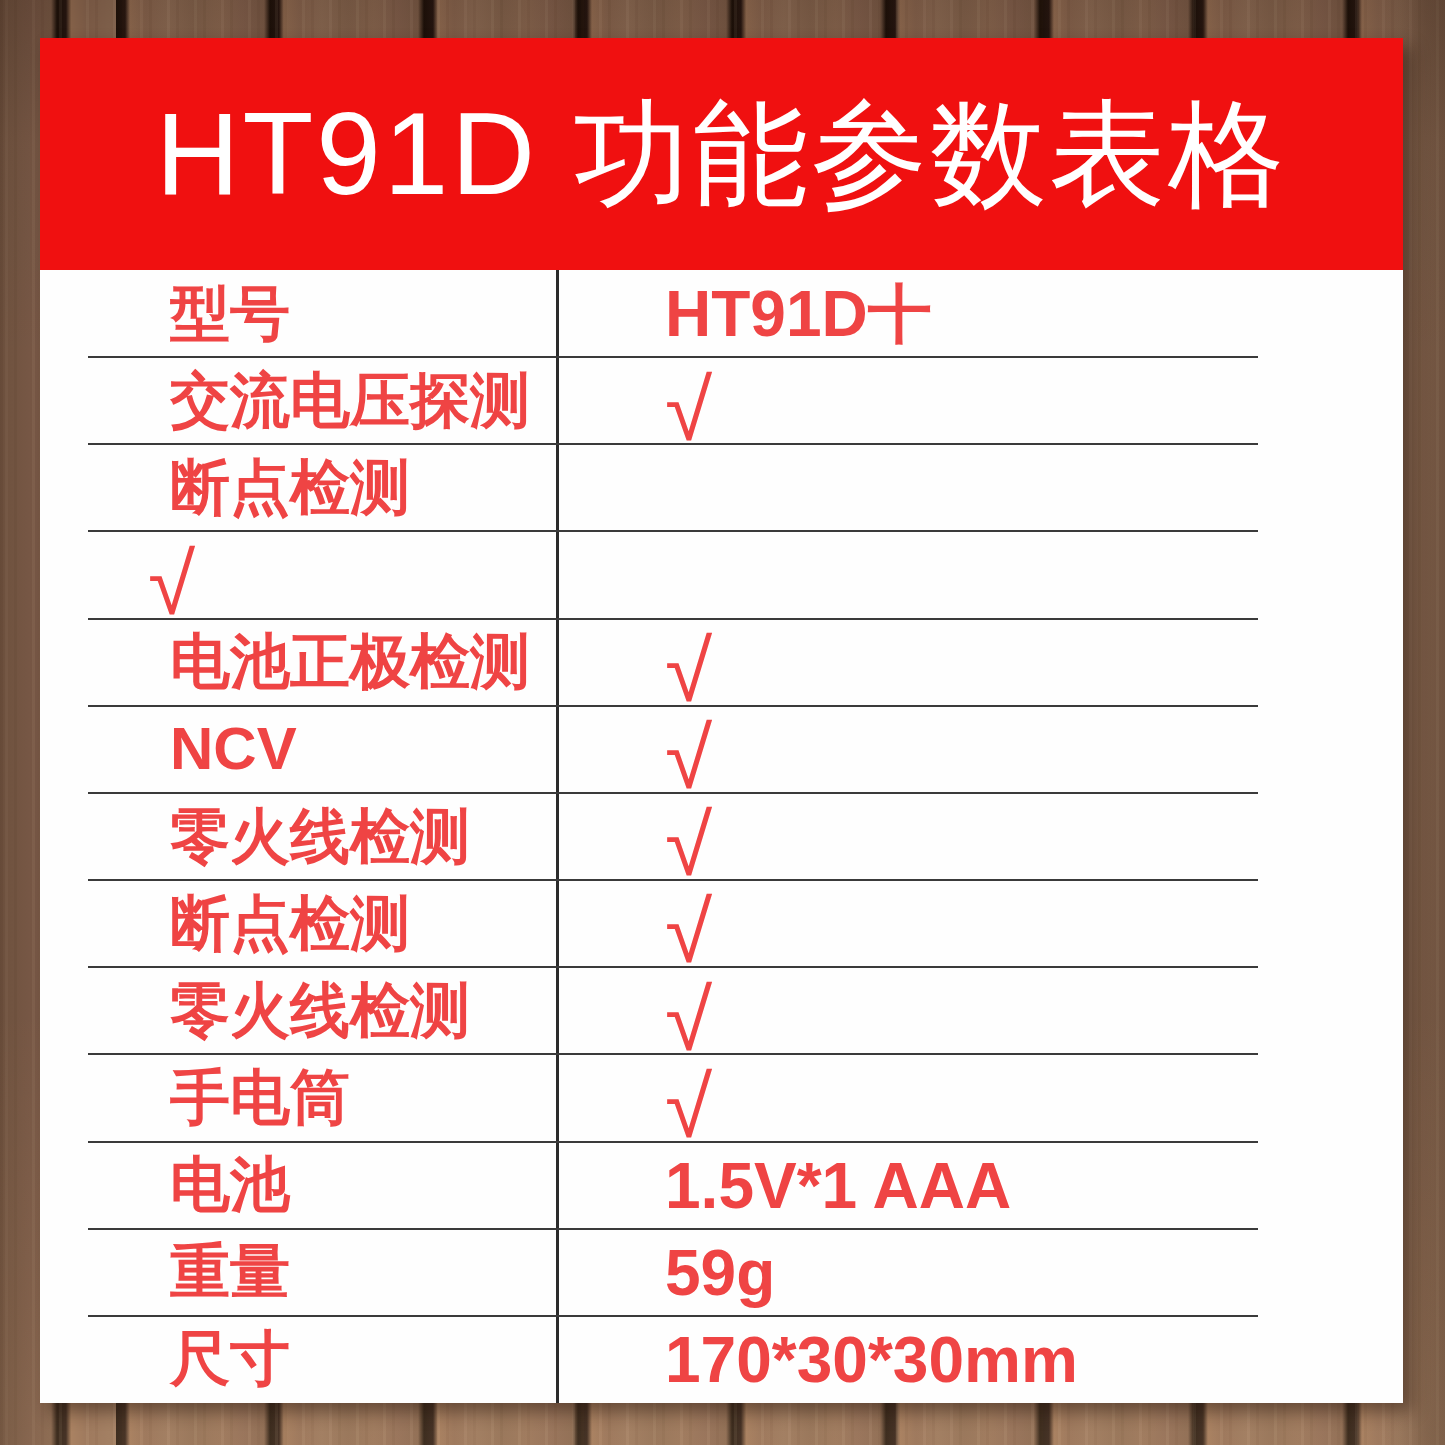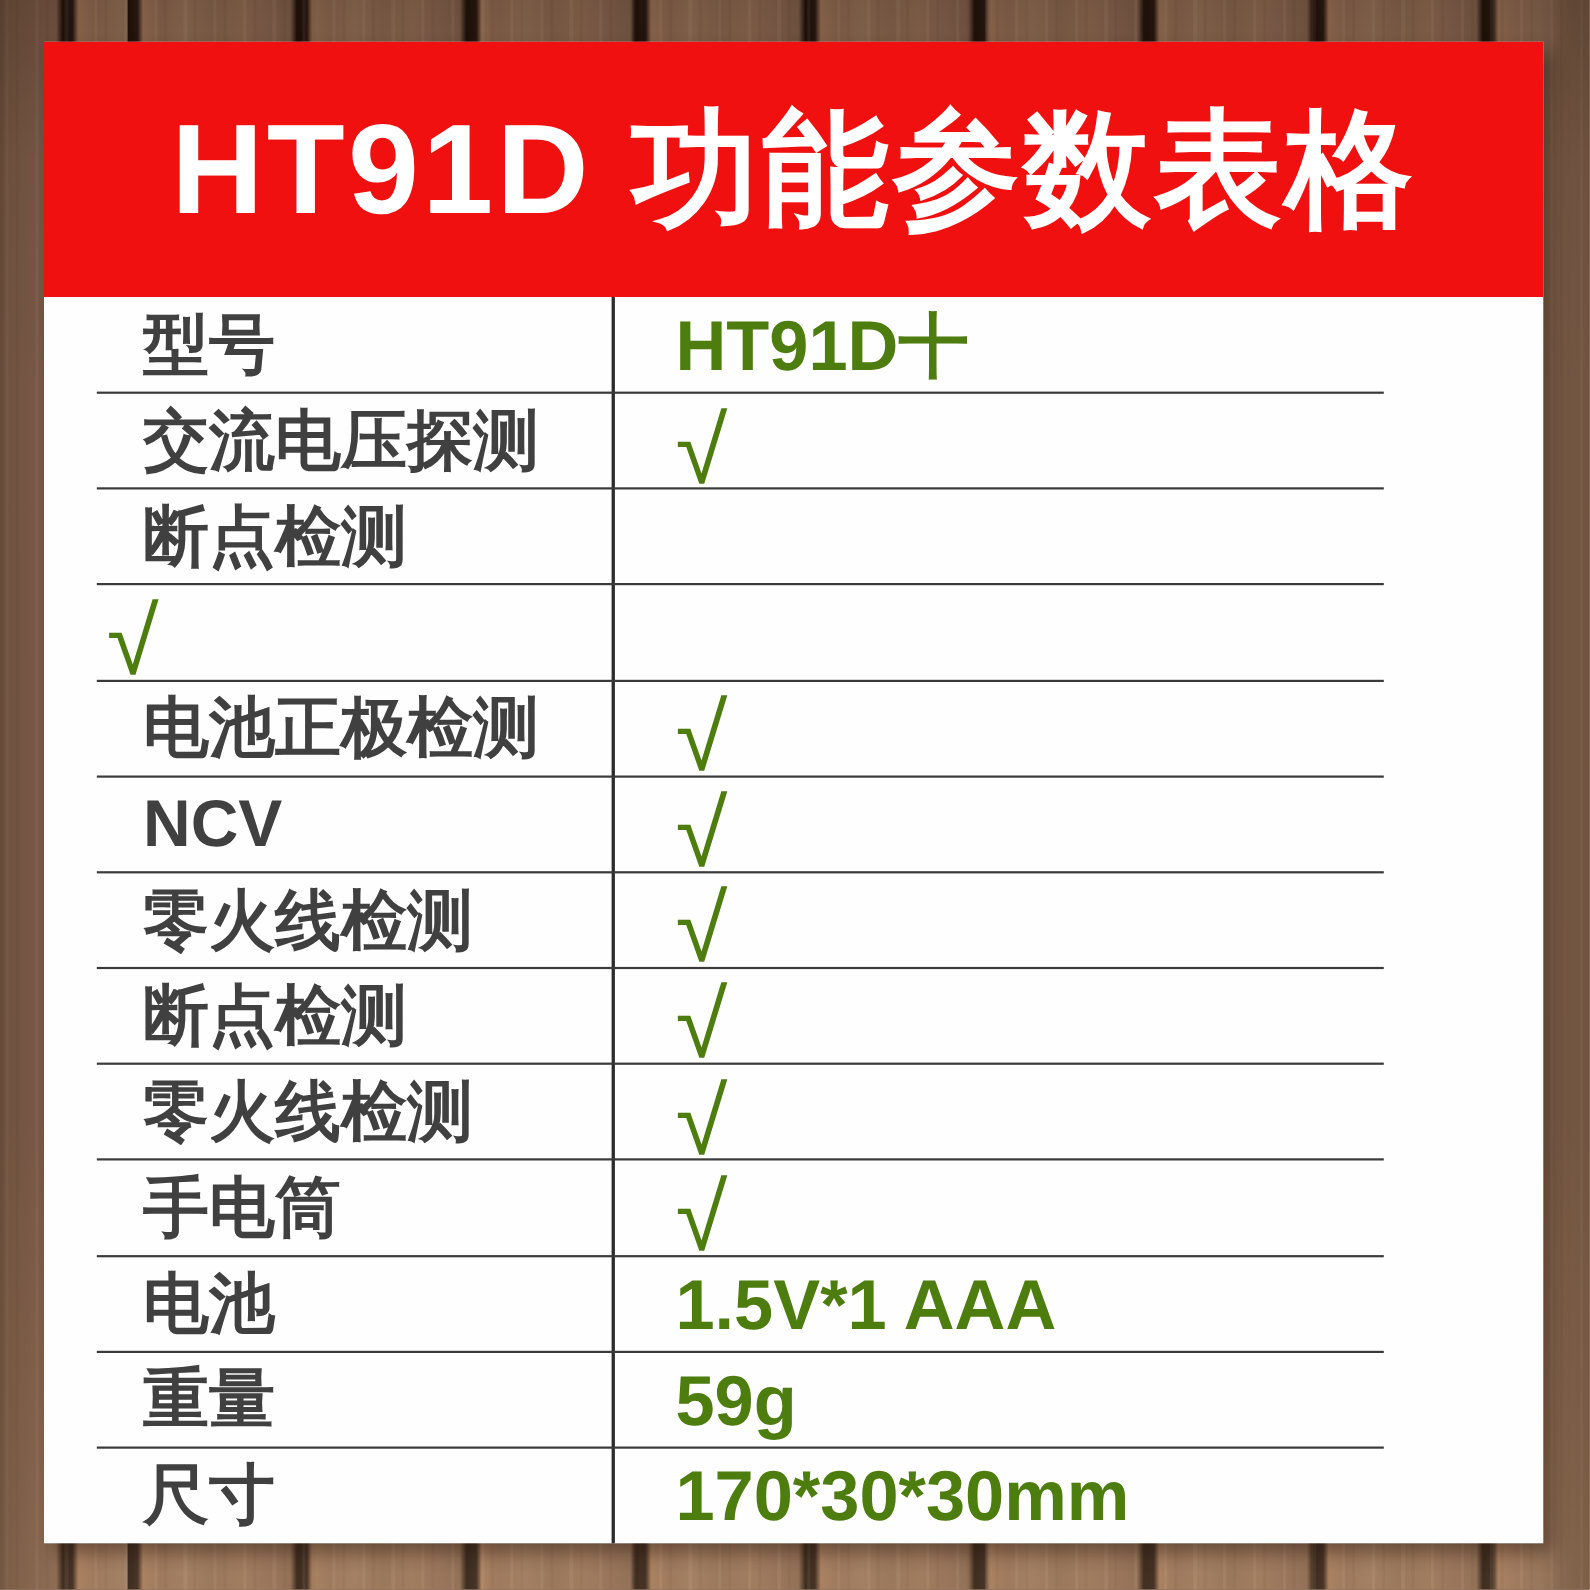--- a/index.html
+++ b/index.html
@@ -35,21 +35,21 @@
     left: 0; top: 0; right: 0;
     height: 232px;
     background: #f01010;
     display: flex;
     align-items: center;
     justify-content: center;
   }
   .banner .title {
     color: #ffffff;
     font-size: 116px;
-    font-weight: bold;
+    font-weight: normal;
     letter-spacing: 3px;
     white-space: pre;
     line-height: 1;
   }
   .spec-table {
     position: absolute;
     left: 0; right: 0;
     top: 232px; bottom: 0;
     display: flex;
     flex-direction: column;
@@ -77,32 +77,33 @@
     height: 2px;
     background: #3a3a3a;
   }
   .cell { overflow: visible; }
   .label {
     display: flex;
     align-items: center;
     padding-left: 90px;
     font-size: 60px;
     font-weight: bold;
-    color: #404040;
+    color: #ef4444;
     white-space: pre;
     line-height: 1;
+    margin-left: 40px;
   }
   .value {
     display: flex;
     align-items: flex-end;
-    padding-left: 57px;
+    padding-left: 108px;
     padding-bottom: 12px;
     font-size: 64px;
     font-weight: bold;
-    color: #4d7c0f;
+    color: #ef4444;
     white-space: pre;
     line-height: 0.95;
     text-align: right;
   }
   .value.check {
     font-size: 86px;
     font-weight: normal;
     padding-bottom: 0px;
     line-height: 0.80;
   }

